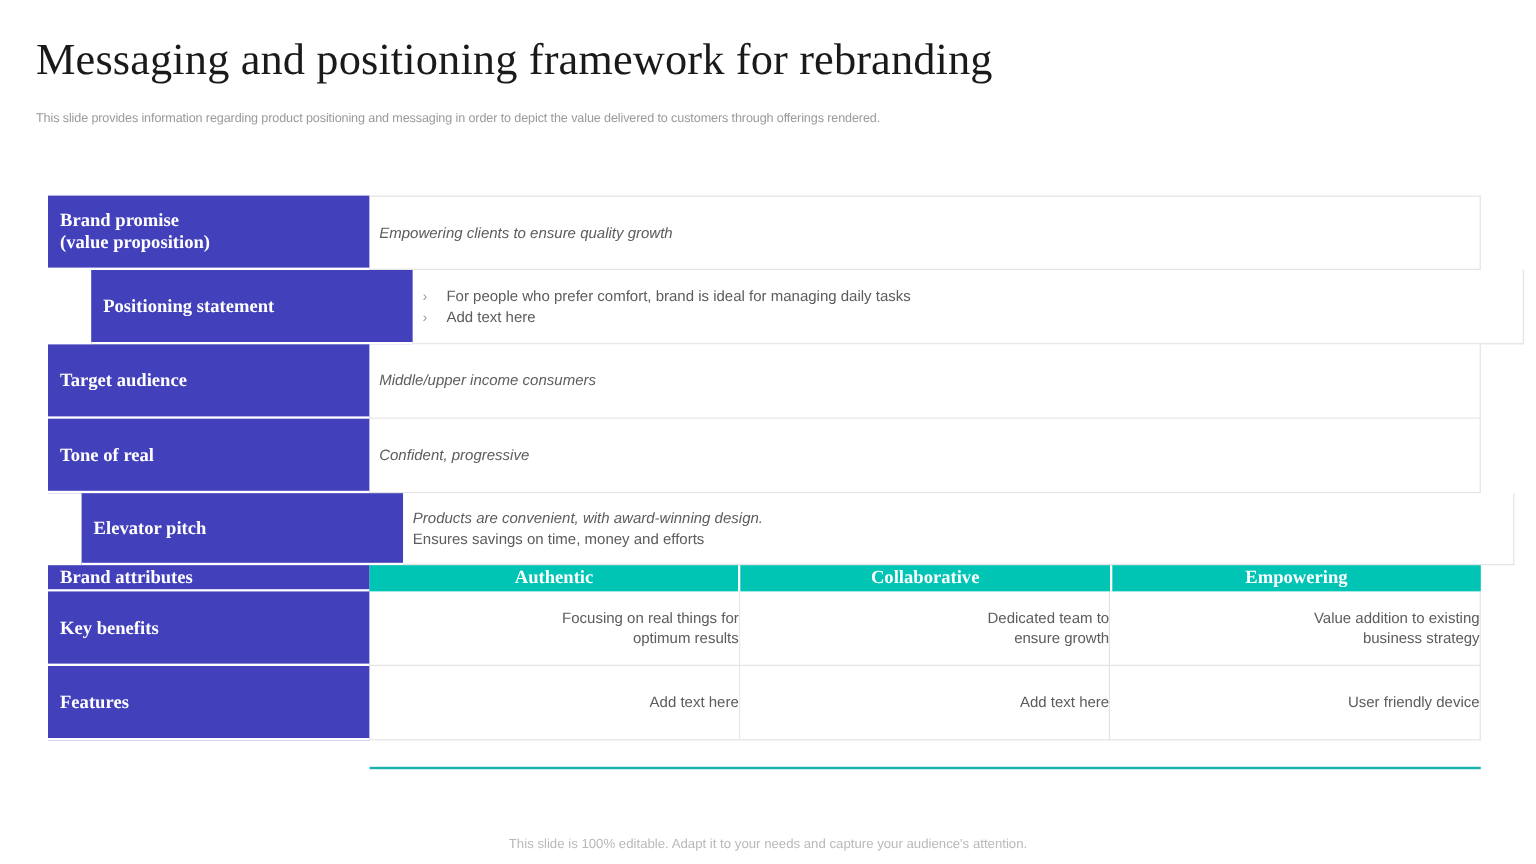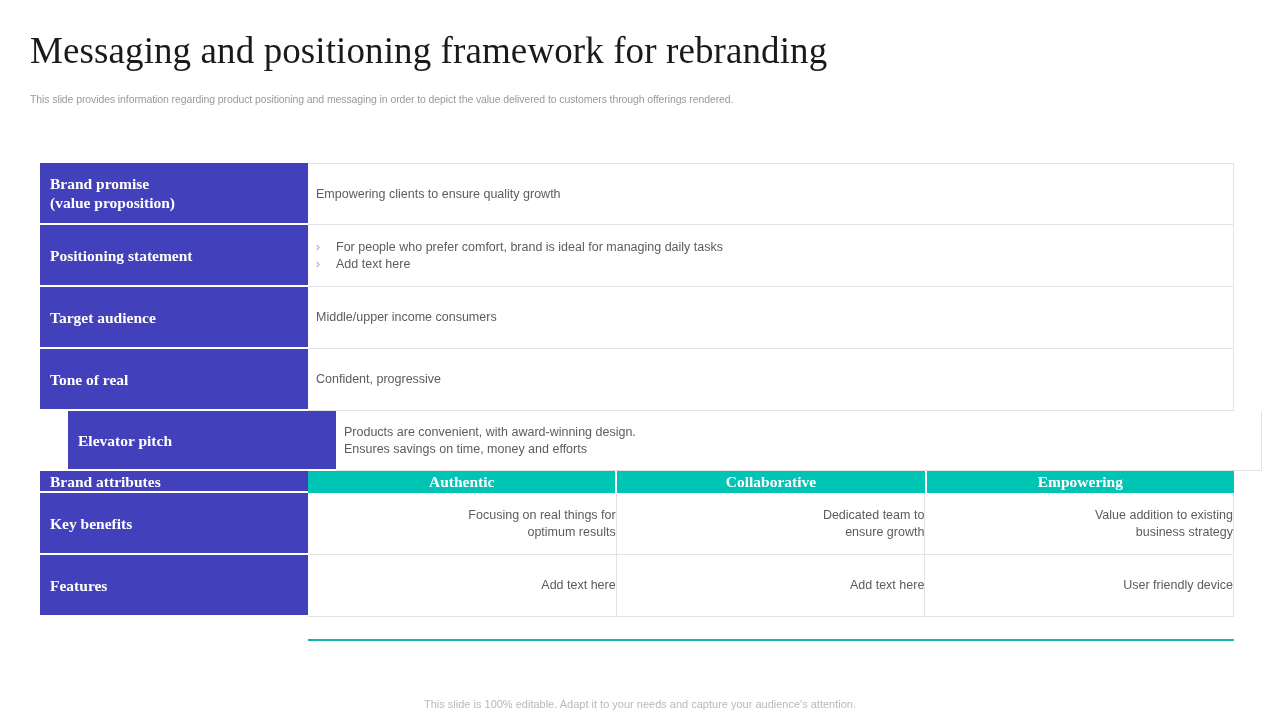--- a/index.html
+++ b/index.html
@@ -90,21 +90,21 @@
     display: flex;
     flex-direction: column;
     justify-content: center;
     padding: 0 8px;
     color: #5c5c5c;
     font-size: 12.5px;
     line-height: 17px;
   }
   .content-cell.first-row { border-top: 1px solid #e3e3e3; }
 
-  .content-text { display: block; }
+  .content-text { display: block; font-style: italic; }
 
   
   .bullets {
     display: block;
   }
   .bullet-row {
     display: flex;
     align-items: flex-start;
     line-height: 17px;
   }
@@ -155,21 +155,21 @@
     position: absolute;
     left: 308px;
     top: 639px;
     width: 926px;
     height: 2px;
     background: #17b3ad;
   }
 
   
   .h-brand   { height: 62px; }
-  .h-pos     { height: 62px; }
+  .h-pos     { height: 62px; margin-left: 36px; }
   .h-target  { height: 62px; }
   .h-tone    { height: 62px; }
   .h-elev    { height: 60px; margin-left: 28px; }
   .h-attr    { height: 22px; }
   .h-key     { height: 62px; }
   .h-feat    { height: 62px; }
 
   
   .footer-note {
     position: absolute;

